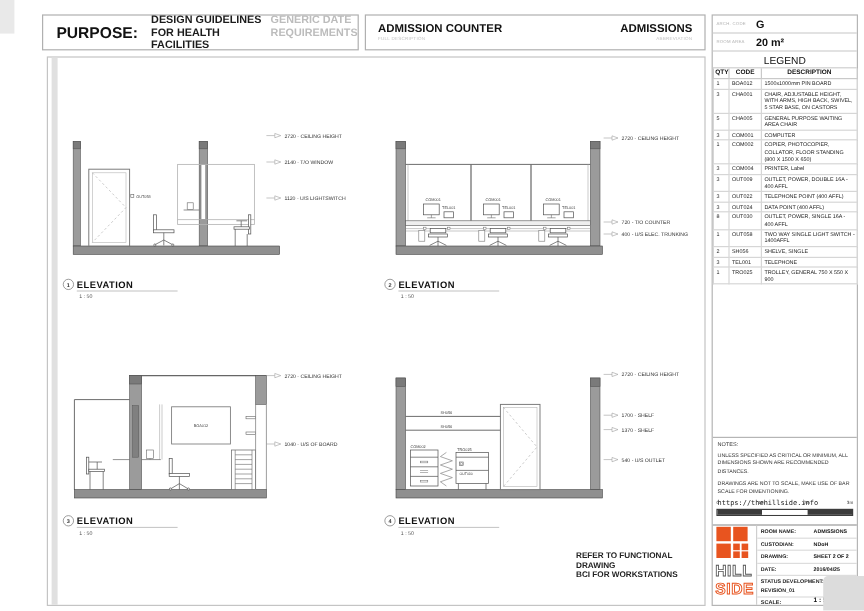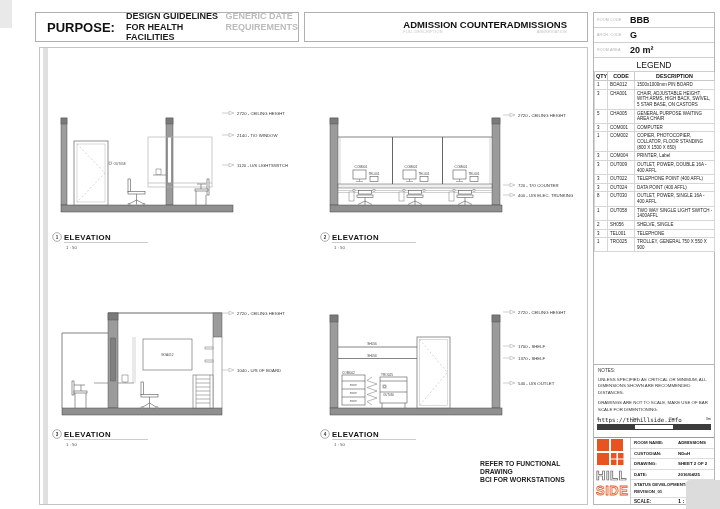--- a/index.html
+++ b/index.html
@@ -4,21 +4,21 @@
 <style>
   html,body{margin:0;padding:0;background:#fff;}
   .page{position:relative;width:720px;height:509px;background:#fff;font-family:"Liberation Sans",sans-serif;overflow:hidden;}
   .corner-tab{position:absolute;left:0;top:0;width:12px;height:28px;background:#e9e9e9;}
   
   .hdr-left{position:absolute;left:35px;top:12px;width:264px;height:30px;border:1px solid #b0b0b0;display:flex;align-items:center;box-sizing:border-box;background:#fff;}
   .brand{font-size:13px;font-weight:bold;color:#111;padding:0 11px;}
   .titles{display:flex;line-height:1.2;}
   .t1{font-size:9px;font-weight:bold;color:#1c1c1c;}
   .t2{font-size:9px;font-weight:bold;color:#bcbcbc;}
-  .hdr-mid{position:absolute;left:304px;top:12px;width:284px;height:30px;border:1px solid #b0b0b0;display:flex;justify-content:flex-end;align-items:center;padding:0 20px;box-sizing:border-box;background:#fff;}
+  .hdr-mid{position:absolute;left:304px;top:12px;width:284px;height:30px;border:1px solid #b0b0b0;display:flex;justify-content:space-between;align-items:center;padding:0 10px;box-sizing:border-box;background:#fff;}
   .hm{display:flex;flex-direction:column;line-height:1.2;}
   .hm.right{align-items:flex-end;}
   .hm .v{font-size:9.5px;font-weight:bold;color:#111;}
   .hm .l{font-size:3.8px;color:#c4c4c4;letter-spacing:.2px;}
   
   .panel{position:absolute;left:593px;top:12px;width:122px;height:493px;border:1px solid #b5b5b5;box-sizing:border-box;background:#fff;}
   .room-row{position:relative;height:14px;border-bottom:1px solid #cfcfcf;display:flex;align-items:center;}
   .room-row .rl{font-size:3.6px;color:#b2b2b2;width:33px;padding-left:3px;letter-spacing:.2px;}
   .room-row .rv{font-size:9px;font-weight:bold;color:#111;}
   .legend-title{height:13px;border-bottom:1px solid #cfcfcf;display:flex;align-items:center;justify-content:center;font-size:8.5px;font-weight:normal;color:#111;}
@@ -91,24 +91,20 @@
       <div class="l">FULL DESCRIPTION</div>
     </div>
     <div class="hm right">
       <div class="v">ADMISSIONS</div>
       <div class="l">ABBREVIATION</div>
     </div>
   </div>
 
   <div class="panel">
     <div class="room-row">
-      <span class="rl">ROOM CODE</span>
-      <span class="rv">BBB</span>
-    </div>
-    <div class="room-row">
       <span class="rl">ARCH. CODE</span>
       <span class="rv">G</span>
     </div>
     <div class="room-row">
       <span class="rl">ROOM AREA</span>
       <span class="rv">20 m²</span>
     </div>
 
     <div class="legend-title">LEGEND</div>
     <table class="legend">

